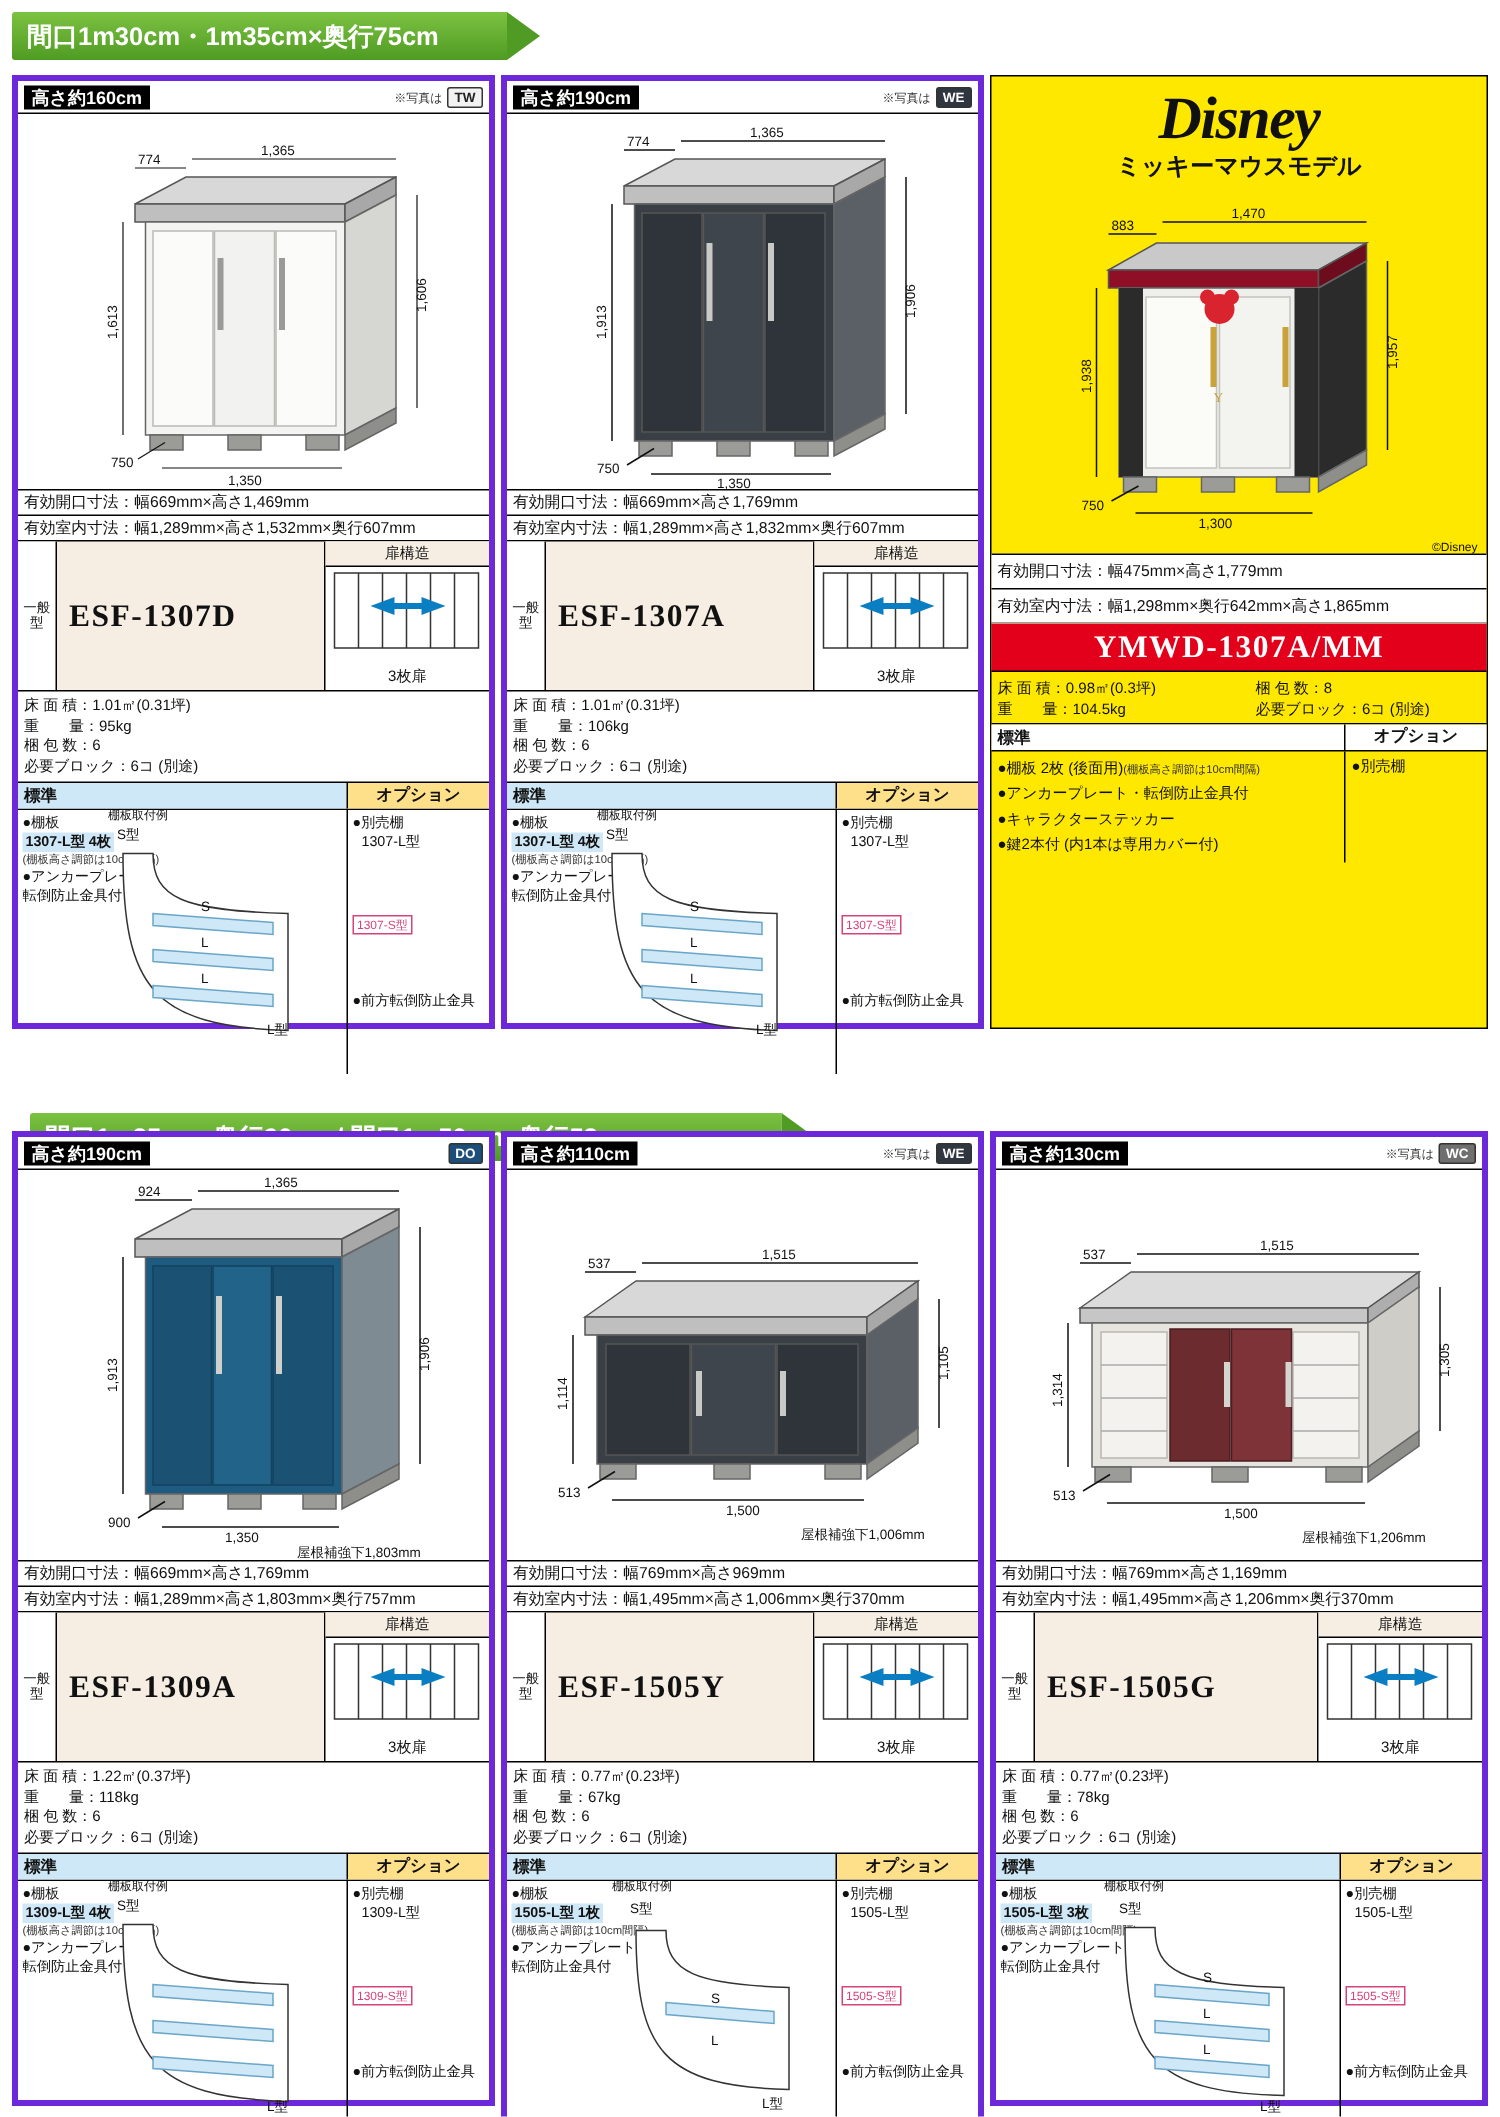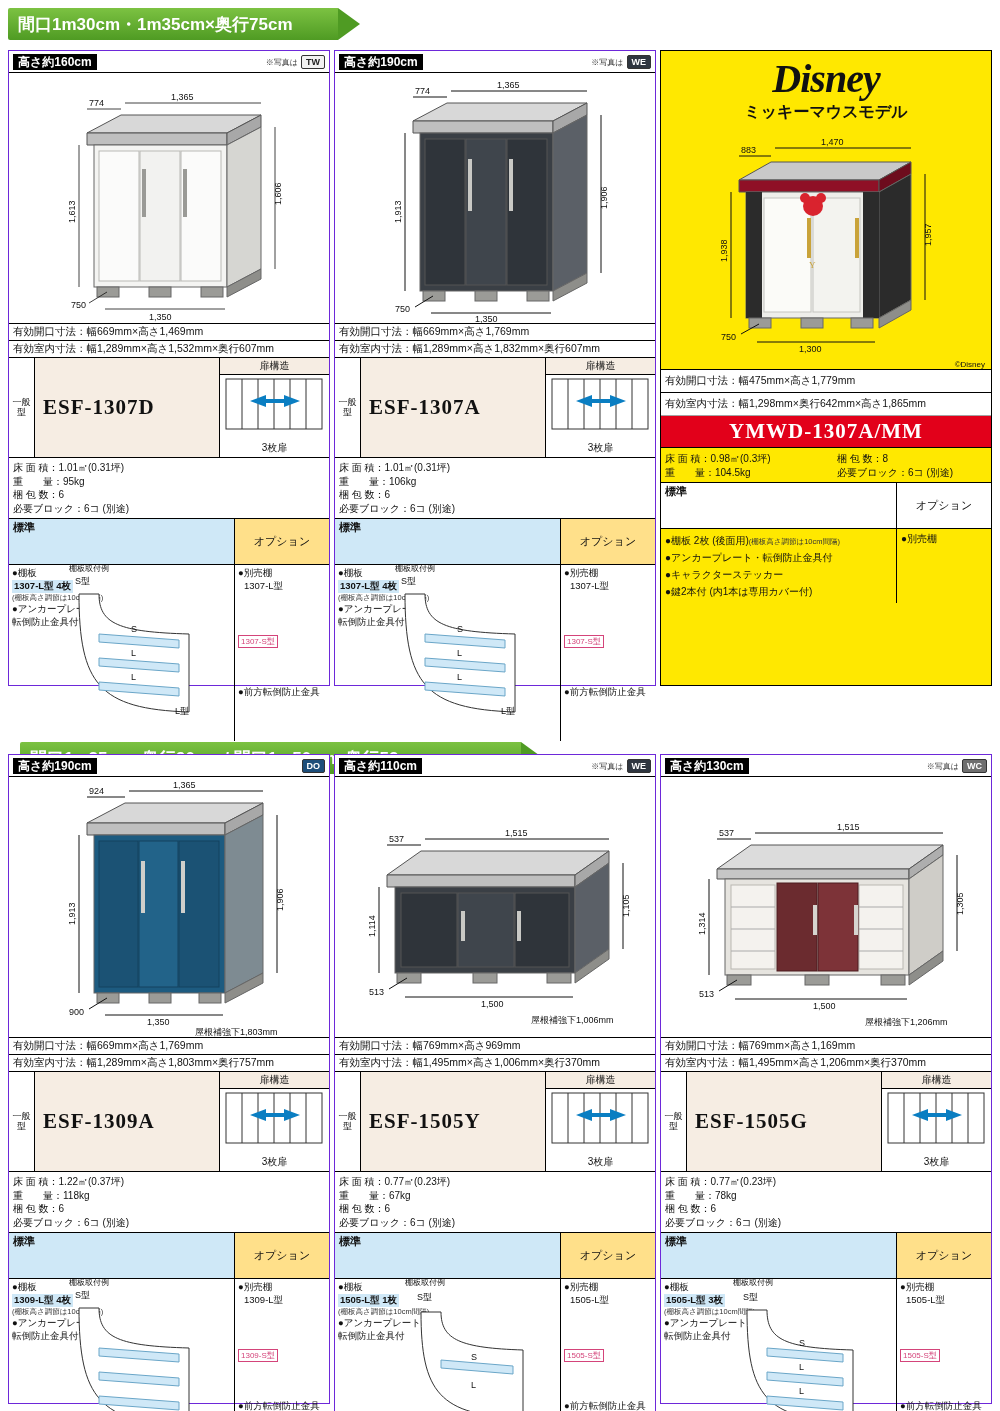--- a/index.html
+++ b/index.html
@@ -23,21 +23,21 @@
     border-radius:2px 0 0 2px;
   }
   .banner:after {
     content:""; position:absolute; right:-22px; top:0;
     border-left:22px solid #4f9b23;
     border-top:16px solid transparent;
     border-bottom:16px solid transparent;
   }
 
   
-  .card { position:absolute; border:1px solid #6d28d9; background:#fff; }
+  .card { position:absolute; border:4px solid #6d28d9; background:#fff; }
   .card-head {
     height:22px; border-bottom:1px solid #000;
     display:flex; align-items:center; justify-content:space-between;
     padding:0 4px; position:relative;
   }
   .h-badge {
     background:#000; color:#fff; font-weight:bold; font-size:12px;
     padding:2px 5px; line-height:1;
     display:inline-flex; align-items:baseline;
   }
@@ -76,21 +76,21 @@
   .door-box { width:110px; border-left:1px solid #000; background:#fff; }
   .door-title { font-size:10px; text-align:center; border-bottom:1px solid #000; padding:1px 0; background:#f6ede3;}
   .door-art { height:66px; position:relative; }
   .door-cap { font-size:10px; text-align:center; padding-bottom:2px;}
 
   .facts { font-size:10px; line-height:1.35; padding:3px 4px; }
   .facts div { white-space:nowrap; }
 
   .opt-head { display:flex; border-top:1px solid #000; border-bottom:1px solid #000; }
   .opt-head .l { flex:1; background:#cfe8f7; font-size:11px; font-weight:bold; padding:1px 4px;}
-  .opt-head .r { width:95px; background:#ffe08a; font-size:11px; font-weight:normal; padding:15px 4px; border-left:1px solid #000; text-align:center;}
+  .opt-head .r { width:95px; background:#ffe08a; font-size:11px; font-weight:bold; padding:0 4px; border-left:1px solid #000; text-align:center;}
 
   .opt-body { display:flex; font-size:9.5px; }
   .opt-left { flex:1; padding:2px 3px; position:relative;}
   .opt-right { width:95px; border-left:1px solid #000; padding:2px 3px;}
   .hl-blue { background:#cfe8f7; display:inline-block; padding:0 2px; font-weight:bold;}
   .tiny { font-size:7.5px; color:#333; }
   .pinkbox { border:1px solid #d4447a; color:#d4447a; font-size:8px; padding:0 2px; display:inline-block;}
 
   
   .shelf-art { position:absolute; }

